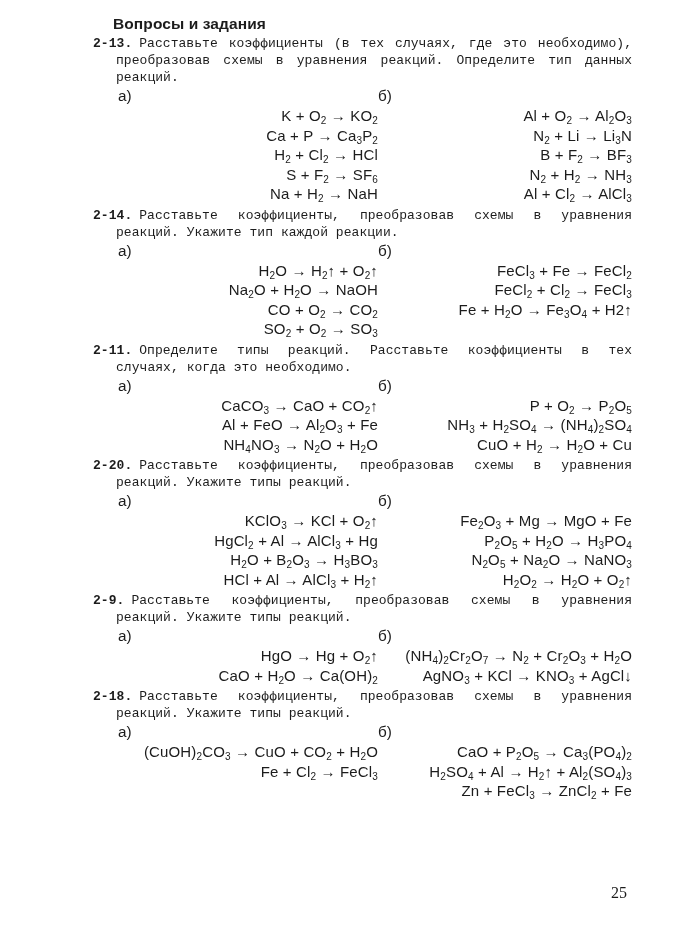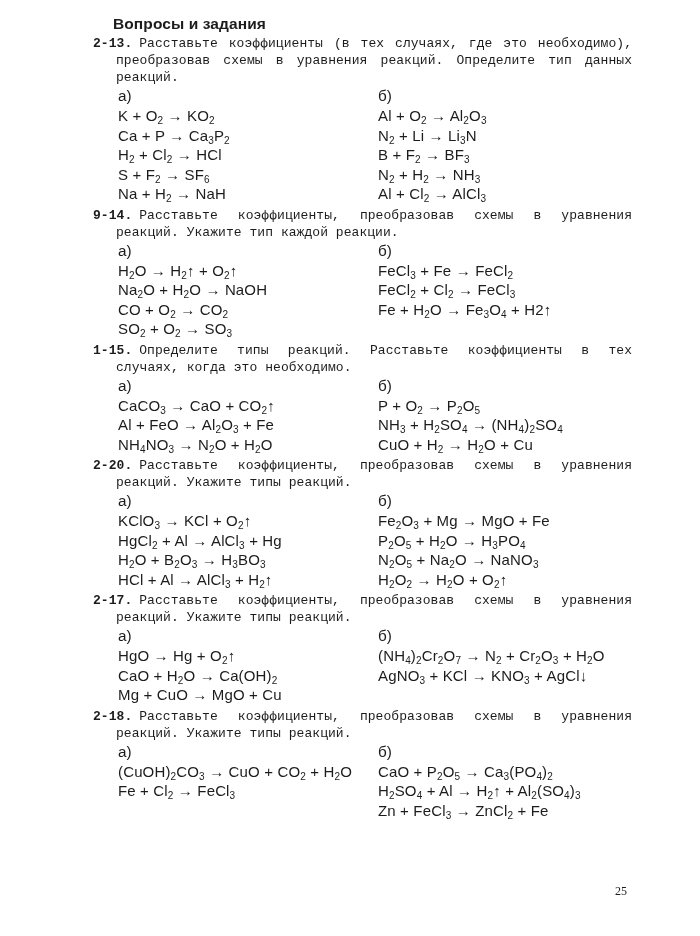--- a/index.html
+++ b/index.html
@@ -38,34 +38,35 @@
   .pnum { font-weight: bold; margin-right: 7px; white-space: nowrap; }
   .cols { display: flex; }
   .col-a { width: 285px; padding-left: 25px; box-sizing: border-box; flex: none; }
   .col-b { flex: 1; }
   .collabel { font-size: 15.3px; line-height: 20px; }
   .eq {
     font-size: 15px;
     line-height: 19.5px;
     white-space: nowrap;
     letter-spacing: 0.15px;
+    text-align: right;
   }
   .eq sub {
     font-size: 10px;
     line-height: 0;
     vertical-align: baseline;
     position: relative;
     top: 3px;
   }
   .pageno {
     position: absolute;
     top: 884px;
     right: 73px;
     font-family: "Liberation Serif", "DejaVu Serif", serif;
-    font-size: 12px;
+    font-size: 16px;
   }
 </style>
 </head>
 <body>
 
 <div class="content">
 
   <h1 class="page-title">Вопросы и задания</h1>
 
   <section class="section">
@@ -84,40 +85,40 @@
         <div class="eq">Al + O<sub>2</sub> → Al<sub>2</sub>O<sub>3</sub></div>
         <div class="eq">N<sub>2</sub> + Li → Li<sub>3</sub>N</div>
         <div class="eq">B + F<sub>2</sub> → BF<sub>3</sub></div>
         <div class="eq">N<sub>2</sub> + H<sub>2</sub> → NH<sub>3</sub></div>
         <div class="eq">Al + Cl<sub>2</sub> → AlCl<sub>3</sub></div>
       </div>
     </div>
   </section>
 
   <section class="section">
-    <p class="prompt"><b class="pnum">9-14.</b><span>Расставьте коэффициенты, преобразовав схемы в уравнения реакций. Укажите тип каждой реакции.</span></p>
+    <p class="prompt"><b class="pnum">2-14.</b><span>Расставьте коэффициенты, преобразовав схемы в уравнения реакций. Укажите тип каждой реакции.</span></p>
     <div class="cols">
       <div class="col-a">
         <div class="collabel">а)</div>
         <div class="eq">H<sub>2</sub>O → H<sub>2</sub>↑ + O<sub>2</sub>↑</div>
         <div class="eq">Na<sub>2</sub>O + H<sub>2</sub>O → NaOH</div>
         <div class="eq">CO + O<sub>2</sub> → CO<sub>2</sub></div>
         <div class="eq">SO<sub>2</sub> + O<sub>2</sub> → SO<sub>3</sub></div>
       </div>
       <div class="col-b">
         <div class="collabel">б)</div>
         <div class="eq">FeCl<sub>3</sub> + Fe → FeCl<sub>2</sub></div>
         <div class="eq">FeCl<sub>2</sub> + Cl<sub>2</sub> → FeCl<sub>3</sub></div>
         <div class="eq">Fe + H<sub>2</sub>O → Fe<sub>3</sub>O<sub>4</sub> + H2↑</div>
       </div>
     </div>
   </section>
 
   <section class="section">
-    <p class="prompt"><b class="pnum">1-15.</b><span>Определите типы реакций. Расставьте коэффициенты в тех случаях, когда это необходимо.</span></p>
+    <p class="prompt"><b class="pnum">2-11.</b><span>Определите типы реакций. Расставьте коэффициенты в тех случаях, когда это необходимо.</span></p>
     <div class="cols">
       <div class="col-a">
         <div class="collabel">а)</div>
         <div class="eq">CaCO<sub>3</sub> → CaO + CO<sub>2</sub>↑</div>
         <div class="eq">Al + FeO → Al<sub>2</sub>O<sub>3</sub> + Fe</div>
         <div class="eq">NH<sub>4</sub>NO<sub>3</sub> → N<sub>2</sub>O + H<sub>2</sub>O</div>
       </div>
       <div class="col-b">
         <div class="collabel">б)</div>
         <div class="eq">P + O<sub>2</sub> → P<sub>2</sub>O<sub>5</sub></div>
@@ -141,27 +142,26 @@
         <div class="collabel">б)</div>
         <div class="eq">Fe<sub>2</sub>O<sub>3</sub> + Mg → MgO + Fe</div>
         <div class="eq">P<sub>2</sub>O<sub>5</sub> + H<sub>2</sub>O → H<sub>3</sub>PO<sub>4</sub></div>
         <div class="eq">N<sub>2</sub>O<sub>5</sub> + Na<sub>2</sub>O → NaNO<sub>3</sub></div>
         <div class="eq">H<sub>2</sub>O<sub>2</sub> → H<sub>2</sub>O + O<sub>2</sub>↑</div>
       </div>
     </div>
   </section>
 
   <section class="section">
-    <p class="prompt"><b class="pnum">2-17.</b><span>Расставьте коэффициенты, преобразовав схемы в уравнения реакций. Укажите типы реакций.</span></p>
+    <p class="prompt"><b class="pnum">2-9.</b><span>Расставьте коэффициенты, преобразовав схемы в уравнения реакций. Укажите типы реакций.</span></p>
     <div class="cols">
       <div class="col-a">
         <div class="collabel">а)</div>
         <div class="eq">HgO → Hg + O<sub>2</sub>↑</div>
         <div class="eq">CaO + H<sub>2</sub>O → Ca(OH)<sub>2</sub></div>
-        <div class="eq">Mg + CuO → MgO + Cu</div>
       </div>
       <div class="col-b">
         <div class="collabel">б)</div>
         <div class="eq">(NH<sub>4</sub>)<sub>2</sub>Cr<sub>2</sub>O<sub>7</sub> → N<sub>2</sub> + Cr<sub>2</sub>O<sub>3</sub> + H<sub>2</sub>O</div>
         <div class="eq">AgNO<sub>3</sub> + KCl → KNO<sub>3</sub> + AgCl↓</div>
       </div>
     </div>
   </section>
 
   <section class="section">

